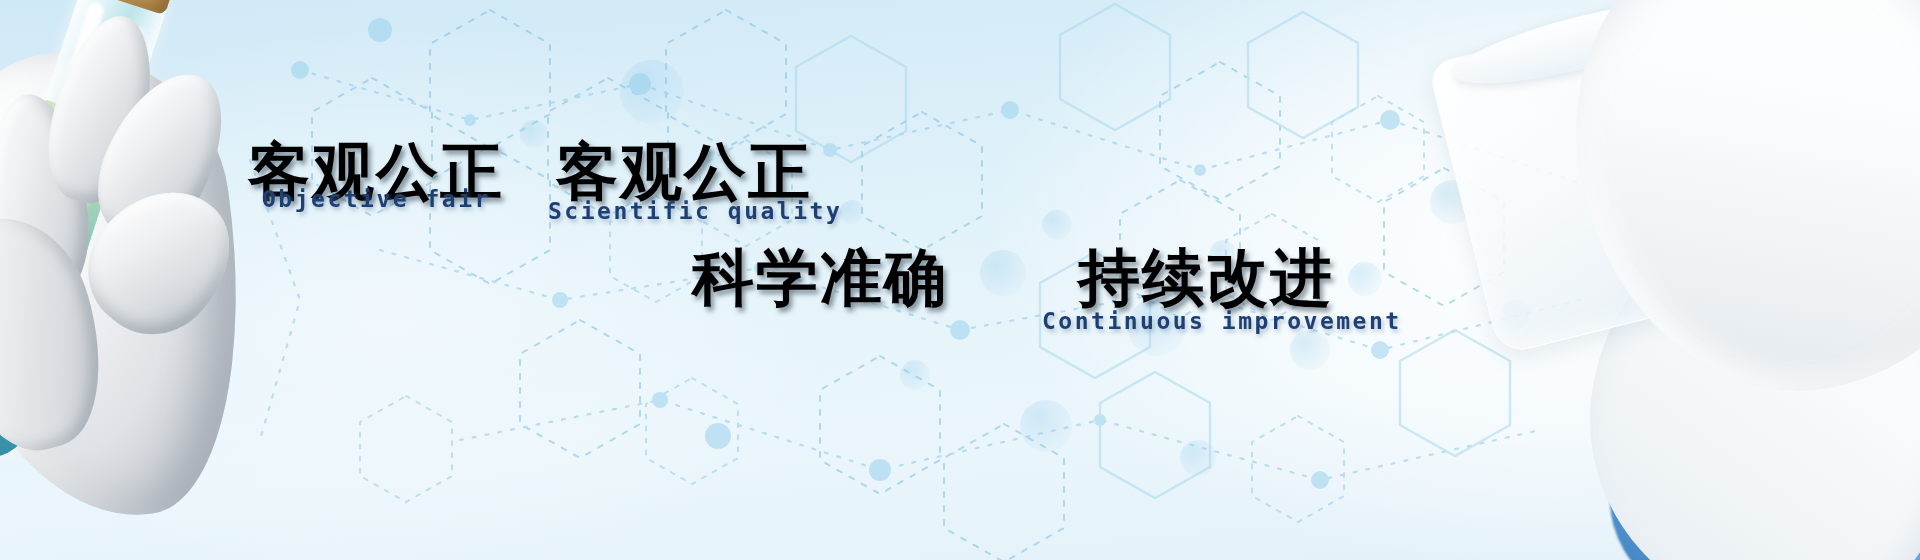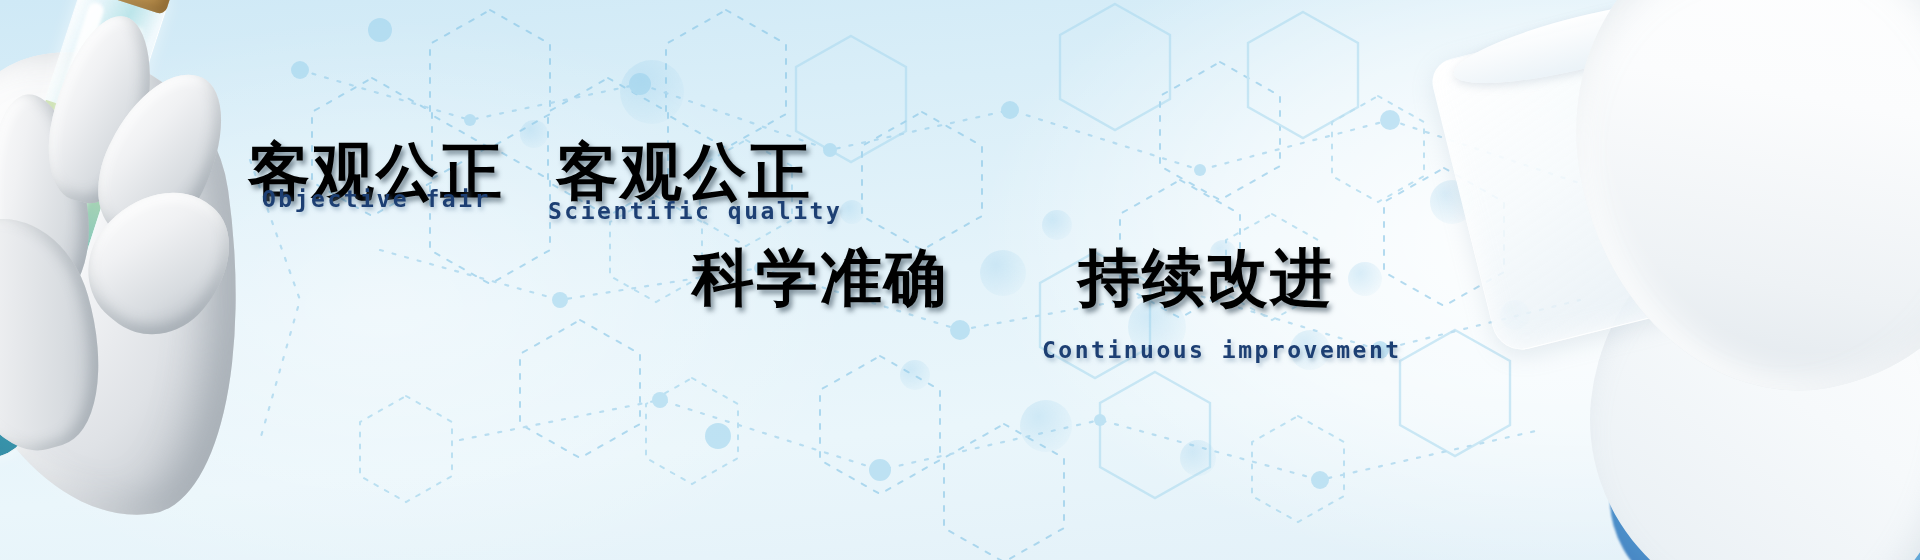--- a/index.html
+++ b/index.html
@@ -179,21 +179,21 @@
   }
 
   .cn-1 { left:248px; top:141px; }
   .cn-2 { left:556px; top:141px; }
   .en-1 { left:262px; top:188px; }
   .en-2 { left:548px; top:200px; }
 
   .cn-3 { left:692px; top:247px; }
   .cn-4 { left:1078px; top:247px; }
   .en-3 { left:663px; top:310px; }
-  .en-4 { left:1042px; top:310px;margin-top:29px; }
+  .en-4 { left:1042px; top:310px; }
 </style>
 </head>
 <body>
 
 <div id="banner">
 
   <svg class="pattern deep" viewBox="0 0 1920 560" preserveAspectRatio="none" aria-hidden="true">
     <defs>
       <g id="hexA">
         <polygon points="60,0 120,34 120,104 60,138 0,104 0,34" fill="none" stroke="#7cc0e4" stroke-width="2" stroke-dasharray="5 9" stroke-linecap="round"></polygon>

